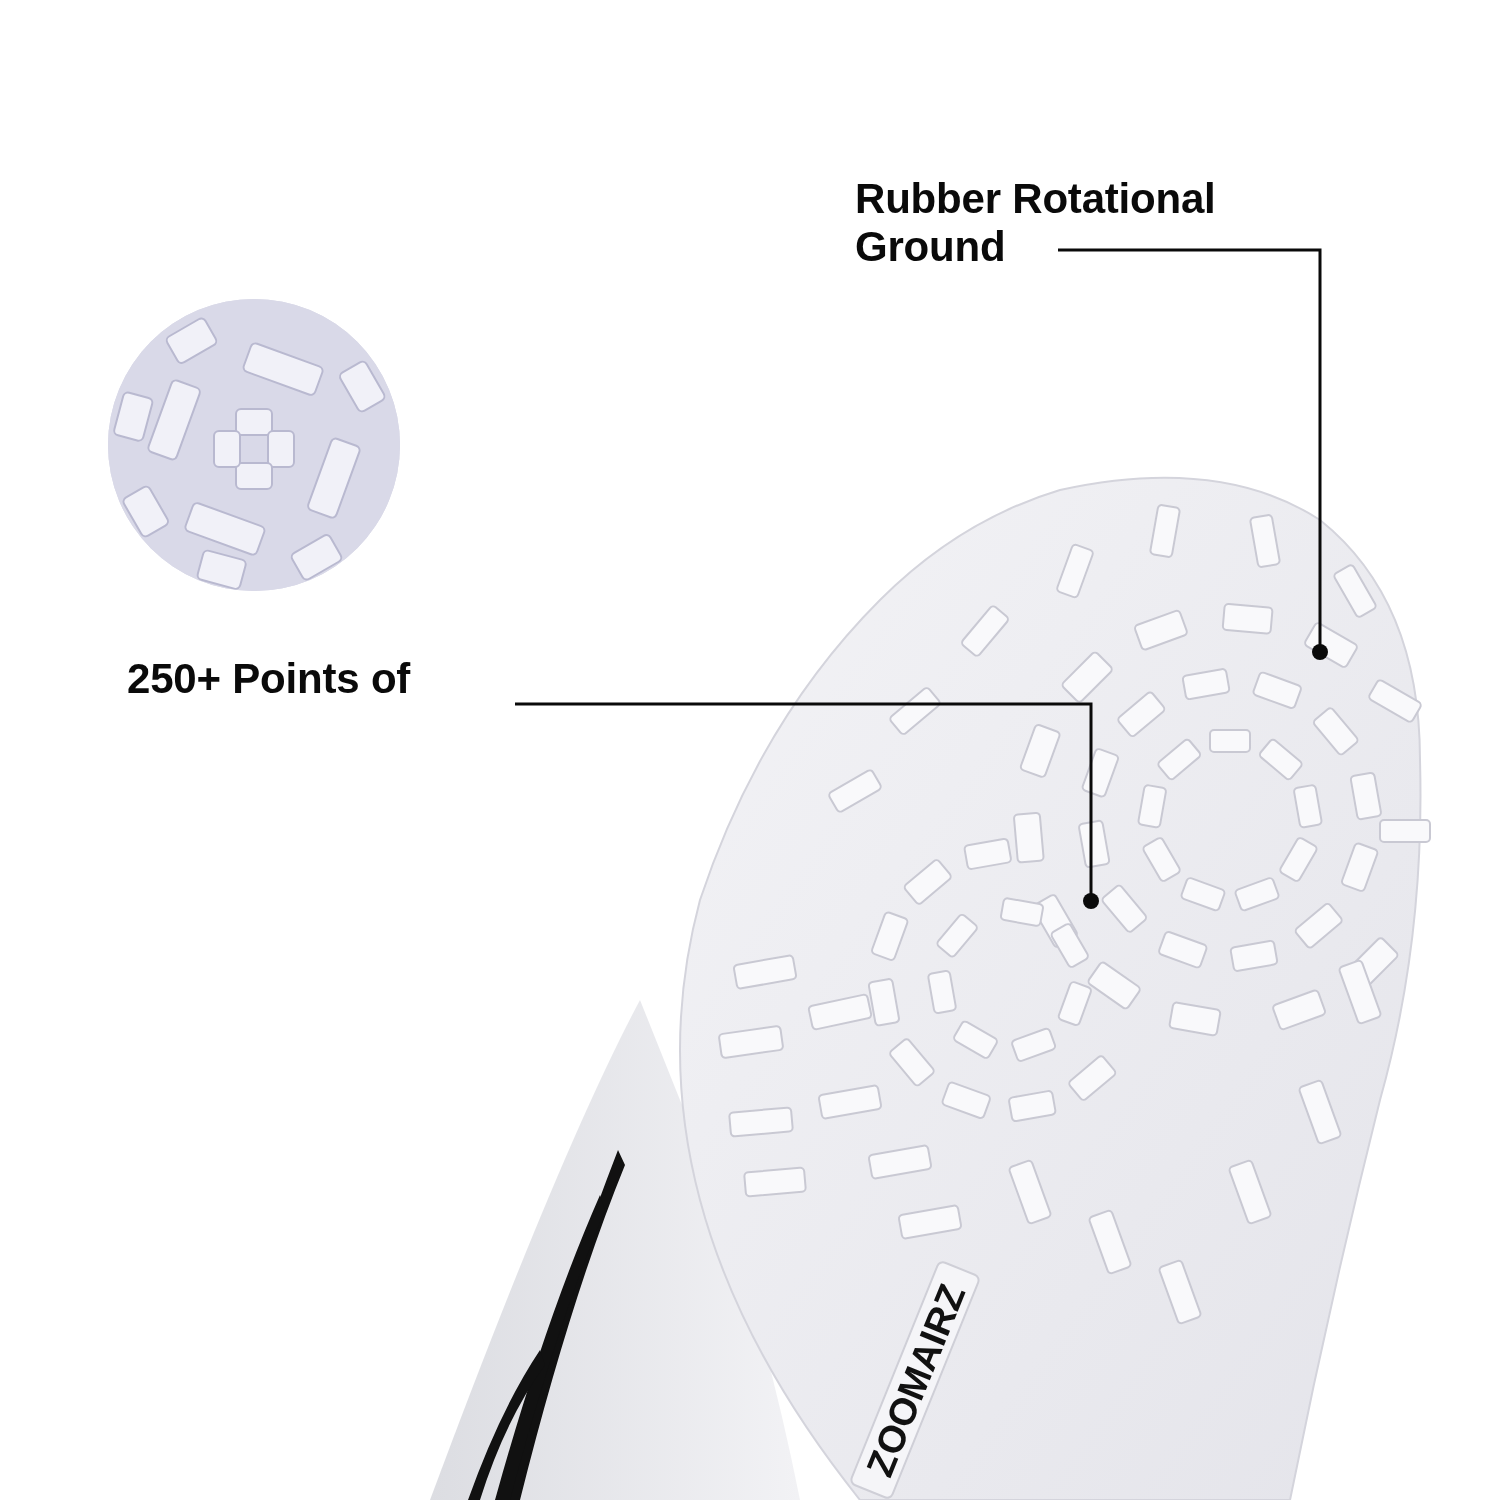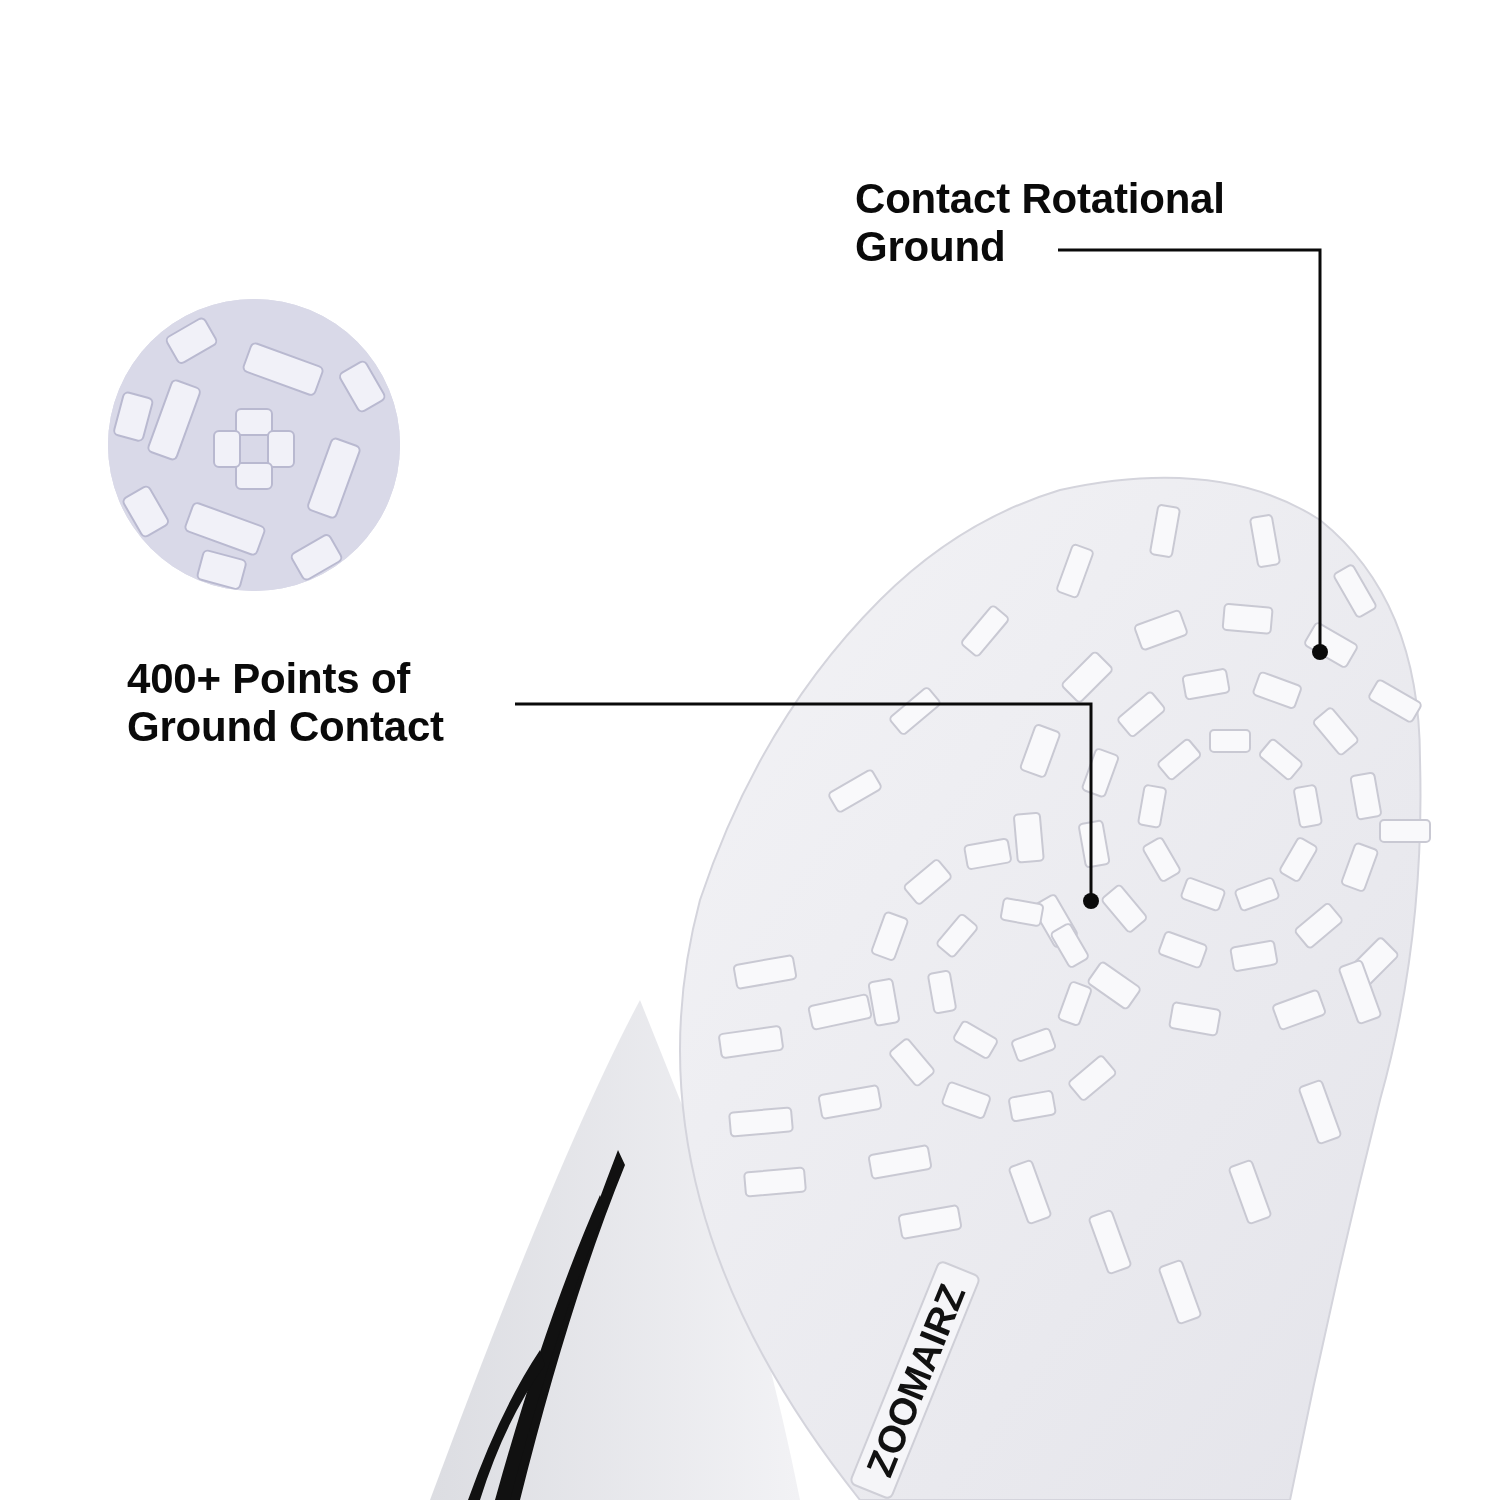--- a/index.html
+++ b/index.html
@@ -161,21 +161,20 @@
       <polyline points="1058,250 1320,250 1320,652"></polyline>
     </g>
     <circle cx="1320" cy="652" r="8" fill="#0a0a0a"></circle>
     <g stroke="#0a0a0a" stroke-width="3" fill="none">
       <polyline points="515,704 1091,704 1091,901"></polyline>
     </g>
     <circle cx="1091" cy="901" r="8" fill="#0a0a0a"></circle>
   </svg>
 
   <h2 class="callout-label" id="label-rubber">
-    <span>Contact Rotational</span>
+    <span>Rubber Rotational</span>
     <span>Ground</span>
   </h2>
   <h2 class="callout-label" id="label-points">
-    <span>400+ Points of</span>
-    <span>Ground Contact</span>
+    <span>250+ Points of</span>
   </h2>
 
 </div>
 
 </body></html>

